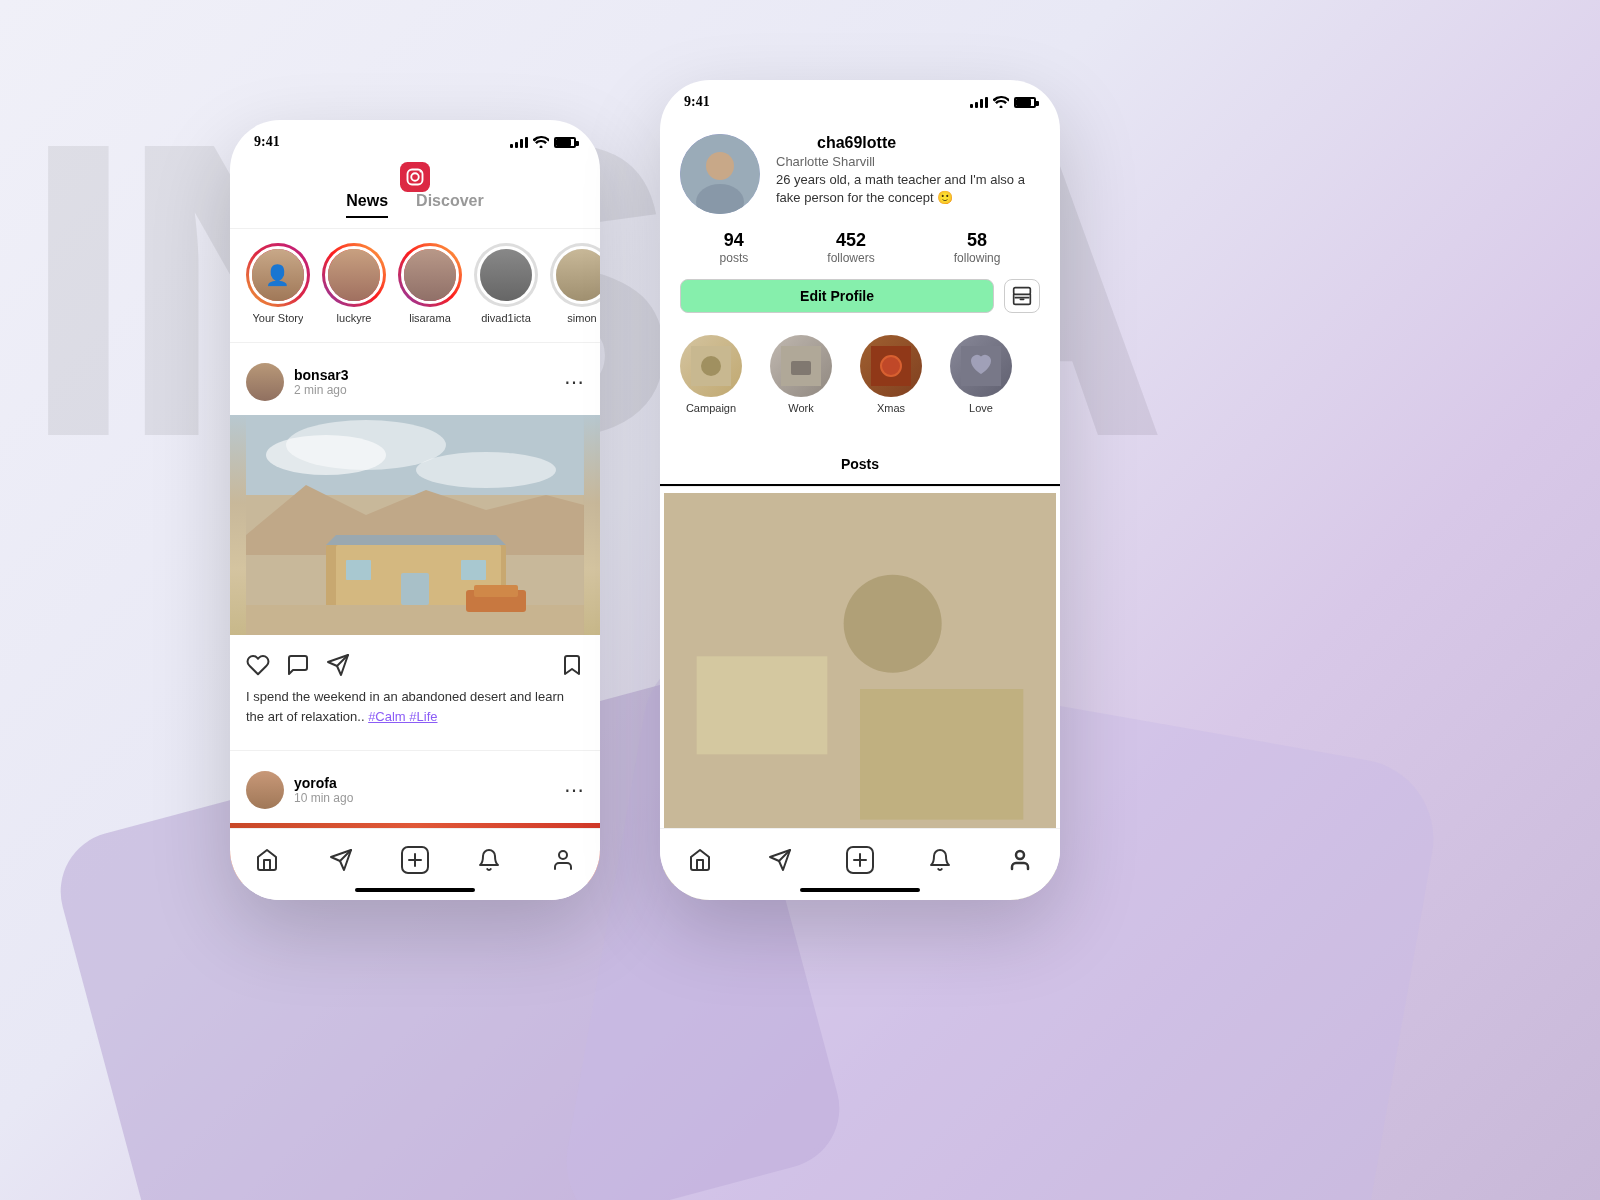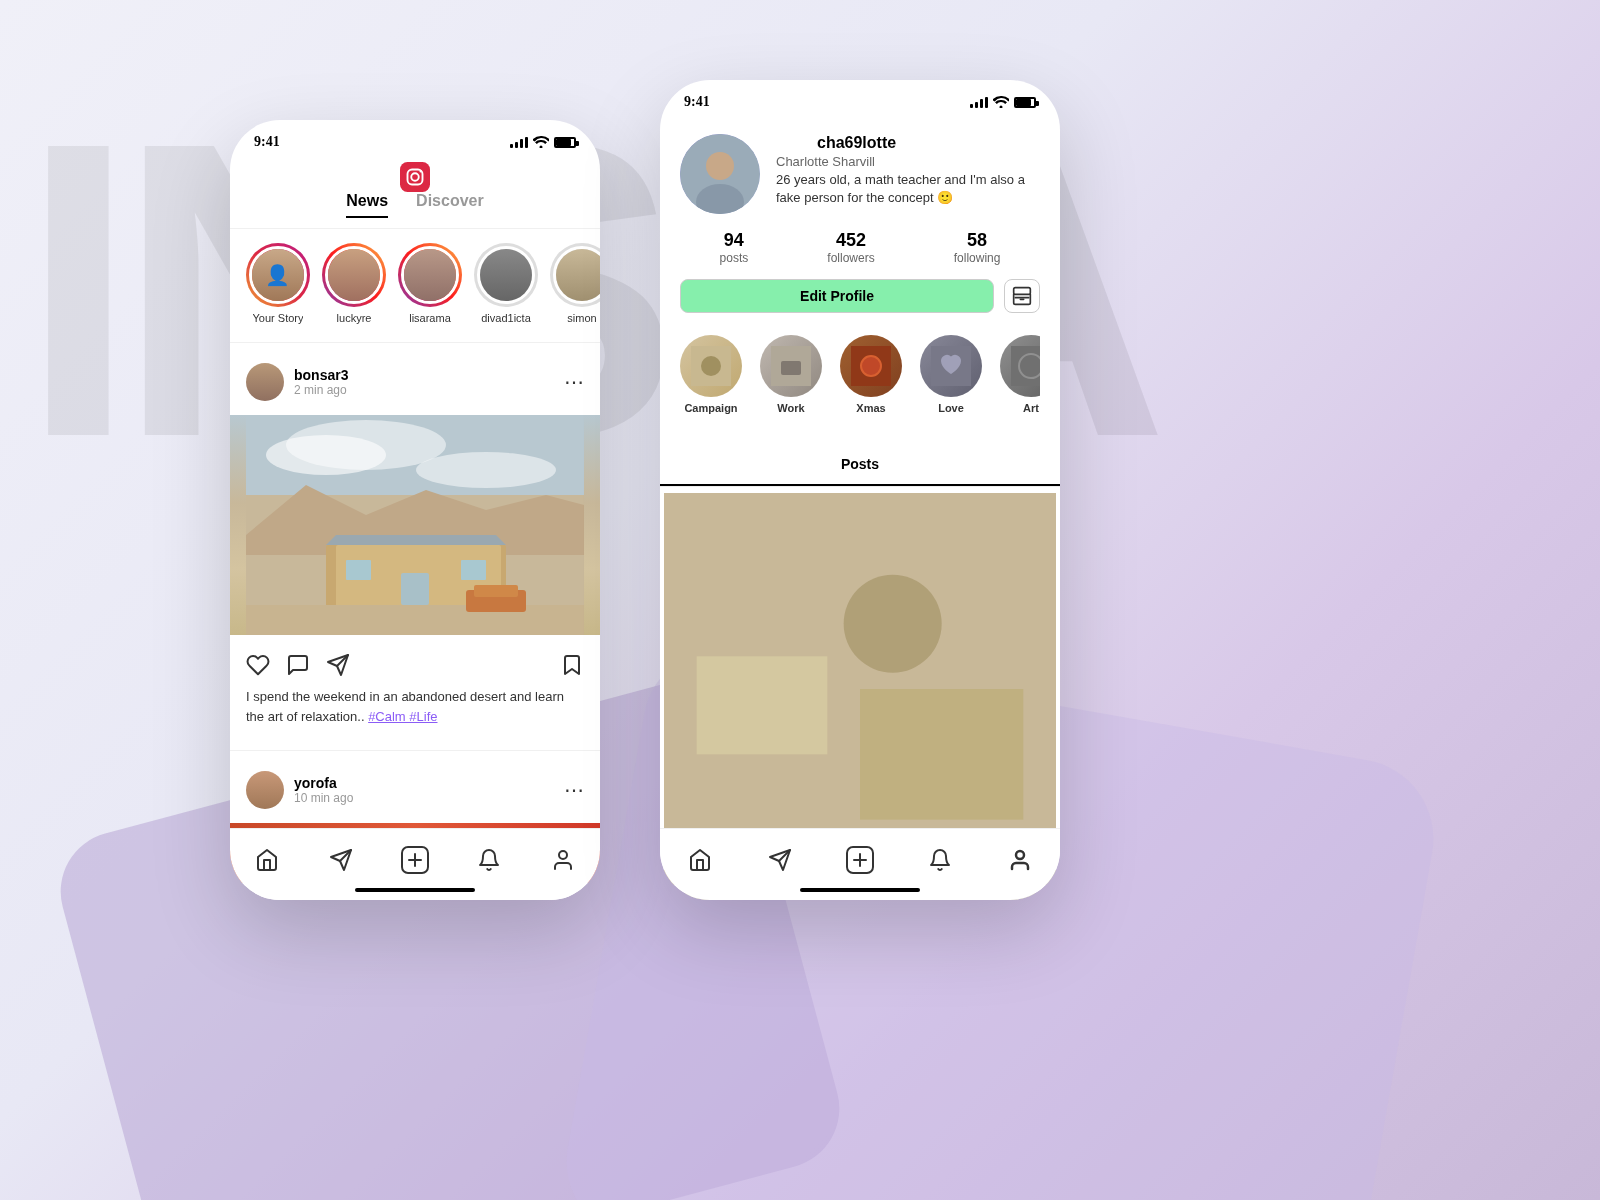--- a/index.html
+++ b/index.html
@@ -347,24 +347,23 @@
       background: #fff;
       display: flex;
       align-items: center;
       justify-content: center;
       cursor: pointer;
     }
 
     
     .highlights-row {
       display: flex;
-      gap: 18px;
+      gap: 28px;
       padding: 6px 0 14px;
       overflow: hidden;
-      font-weight: bold;
     }
     .highlight-item {
       display: flex;
       flex-direction: column;
       align-items: center;
       gap: 5px;
     }
     .highlight-circle {
       width: 62px;
       height: 62px;

